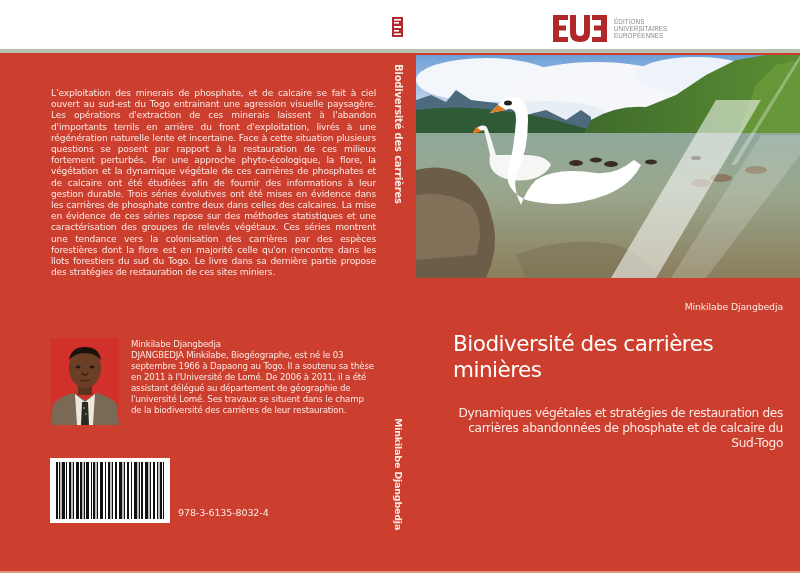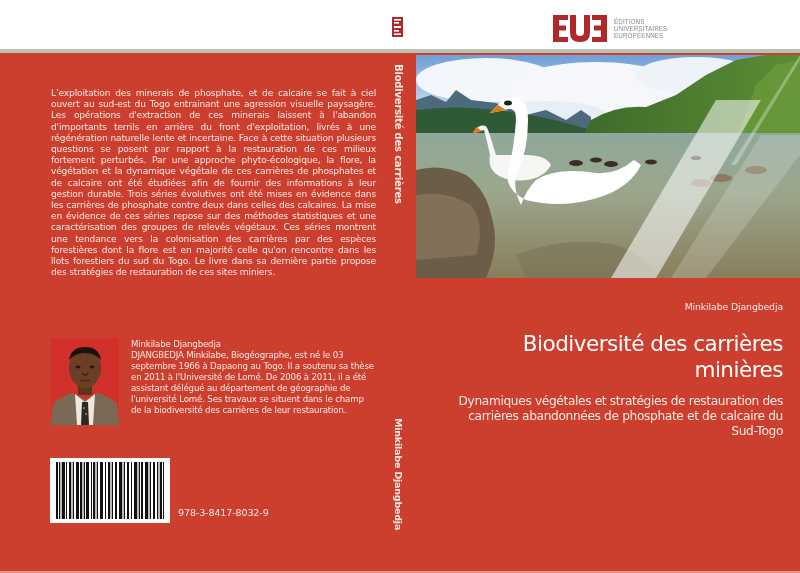--- a/index.html
+++ b/index.html
@@ -37,22 +37,22 @@
 
   
   .spine-title { position: absolute; left: 404px; top: 64px; transform-origin: 0 0; transform: rotate(90deg); font-size: 10px; font-weight: bold; color: #fbe9e4; white-space: nowrap; font-family: "DejaVu Sans", sans-serif; letter-spacing: -0.2px; }
   .spine-author { position: absolute; left: 404px; top: 418px; transform-origin: 0 0; transform: rotate(90deg); font-size: 9.5px; font-weight: bold; color: #fbe9e4; white-space: nowrap; font-family: "DejaVu Sans", sans-serif; letter-spacing: -0.2px; }
 
   
   .front-photo { position: absolute; left: 416px; top: 55px; width: 384px; height: 223px; overflow: hidden; }
 
   
   .front-author { position: absolute; right: 17px; top: 301px; font-size: 9.3px; color: #fbe9e4; font-family: "DejaVu Sans", sans-serif; letter-spacing: -0.1px; }
-  .front-title { position: absolute; right: 17px; top: 331px; width: 330px; text-align: right; font-size: 21.5px; line-height: 26px; color: #ffffff; font-family: "DejaVu Sans", sans-serif; letter-spacing: -0.5px; }
-  .front-subtitle { position: absolute; right: 17px; top: 394px; width: 330px; text-align: right; font-size: 12.2px; line-height: 15px; color: #fbe9e4; font-family: "DejaVu Sans", sans-serif; letter-spacing: -0.35px; }
+  .front-title { position: absolute; right: 17px; top: 331px; width: 330px; font-size: 21.5px; line-height: 26px; color: #ffffff; font-family: "DejaVu Sans", sans-serif; letter-spacing: -0.5px; }
+  .front-subtitle { position: absolute; right: 17px; top: 406px; width: 330px; text-align: right; font-size: 12.2px; line-height: 15px; color: #fbe9e4; font-family: "DejaVu Sans", sans-serif; letter-spacing: -0.35px; }
 </style>
 </head>
 <body>
 
 <div class="top-strip"></div>
 
 <div class="spine-logo">
   <svg width="11" height="20" viewBox="0 0 11 20">
     <rect x="0" y="0" width="11" height="20" fill="#b0282a"></rect>
     <rect x="2" y="2" width="7" height="1.6" fill="#fff"></rect>
@@ -155,21 +155,21 @@
       <rect x="27.5" y="0" width="1" height="57"></rect>
       <rect x="40.5" y="0" width="1" height="57"></rect>
       <rect x="55.5" y="0" width="1" height="57"></rect>
       <rect x="67.5" y="0" width="1" height="57"></rect>
       <rect x="82.5" y="0" width="1" height="57"></rect>
       <rect x="93.5" y="0" width="1" height="57"></rect>
       <rect x="103.5" y="0" width="1" height="57"></rect>
     </g>
   </svg>
 </div>
-<div class="isbn">978-3-8417-8032-9</div>
+<div class="isbn">978-3-6135-8032-4</div>
 
 <div class="spine-title">Biodiversité des carrières</div>
 <div class="spine-author">Minkilabe Djangbedja</div>
 
 <div class="front-photo">
   <svg width="384" height="223" viewBox="0 0 384 223">
     <defs>
       <linearGradient id="sky" x1="0" y1="0" x2="0" y2="1">
         <stop offset="0" stop-color="#6f9fd6"></stop>
         <stop offset="0.6" stop-color="#c9dbef"></stop>

